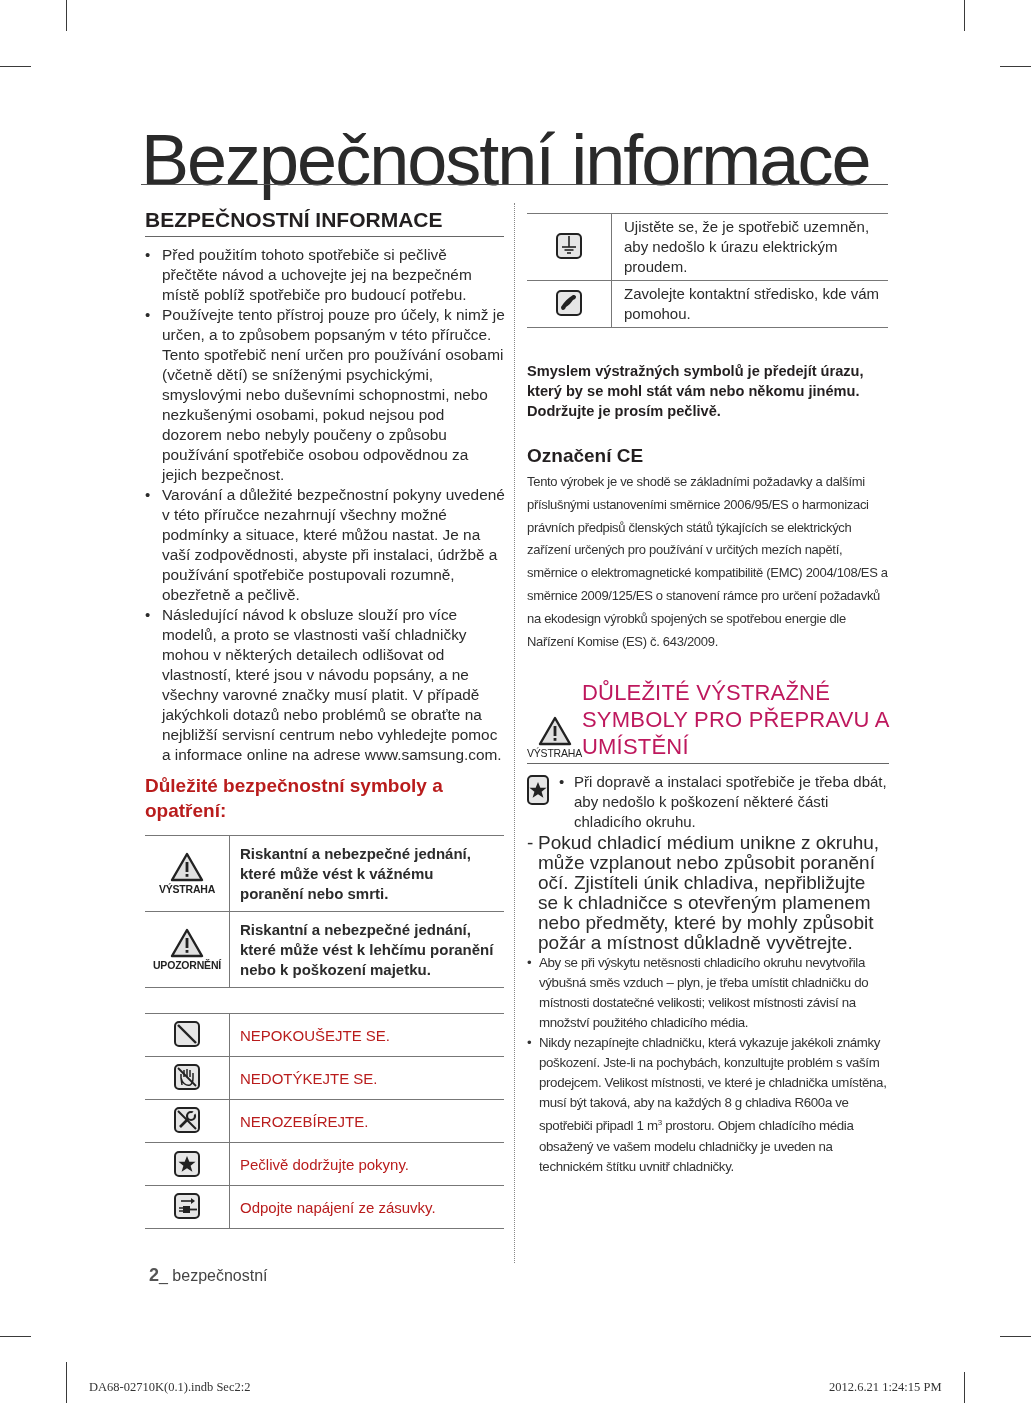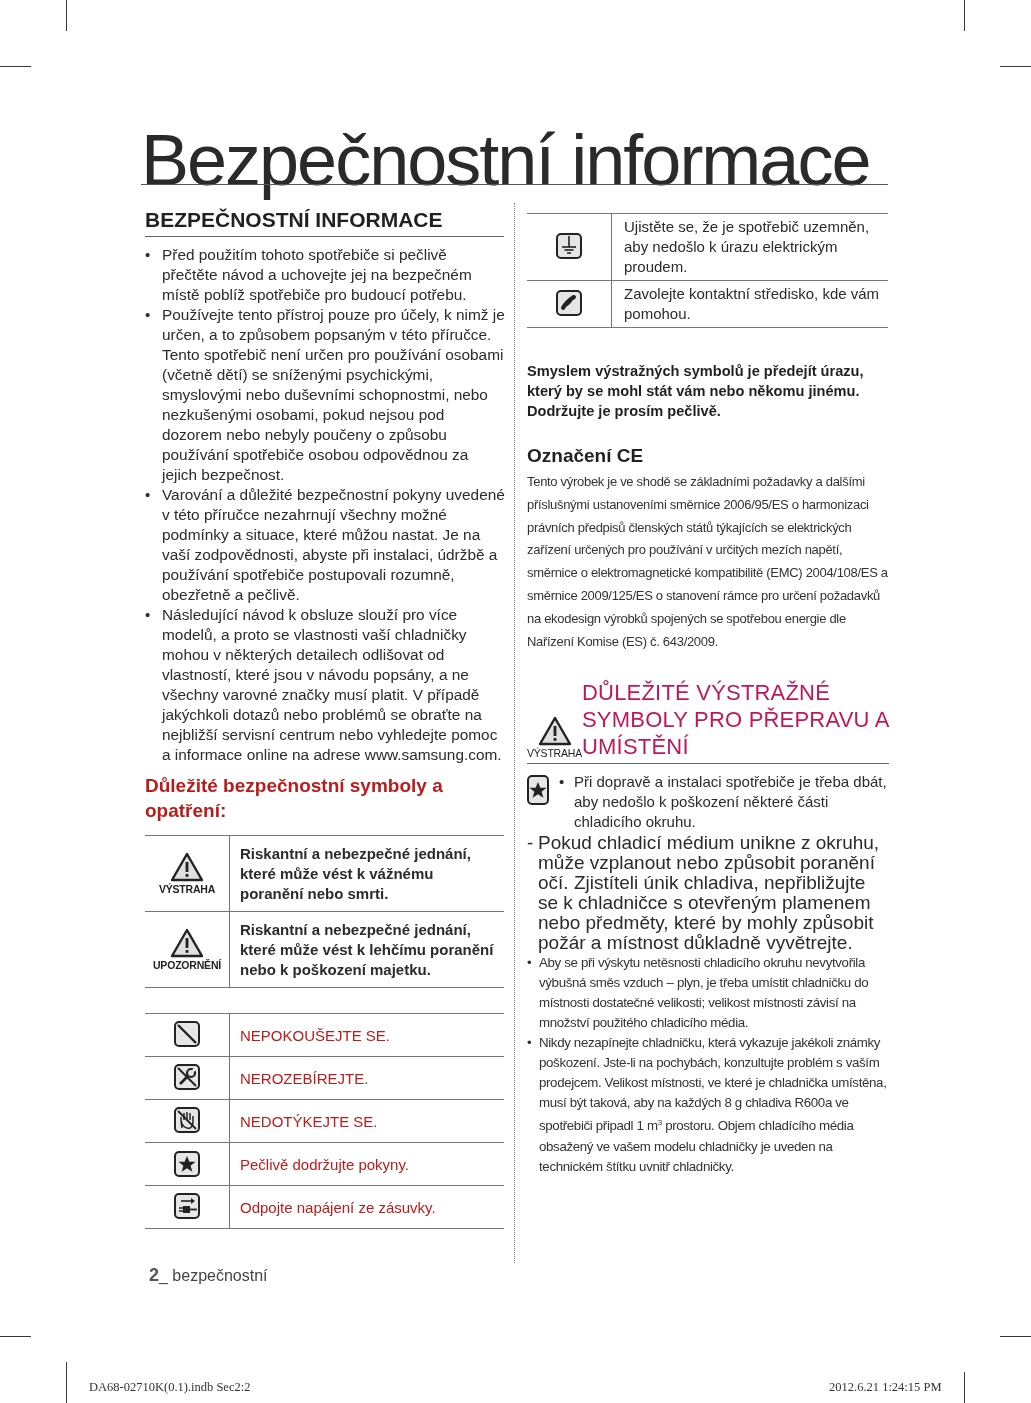--- a/index.html
+++ b/index.html
@@ -140,39 +140,39 @@
                 <line x1="2" y1="2" x2="20" y2="20" stroke="#222" stroke-width="2.4"></line>
               </svg>
         </span>
       </td>
       <td class="tx">NEPOKOUŠEJTE SE.</td>
     </tr>
     <tr>
       <td class="ic">
         <span class="icon-box">
           <svg width="22" height="22" viewBox="0 0 22 22">
+            <path d="M6 19 L5 12 L5 8 M8 11 L8 4 M11 11 L11 3 M14 11 L14 4 M17 12 L17 7 M5 12 C6 17 10 20 14 19 C16 18 17 15 17 12" fill="none" stroke="#222" stroke-width="1.5"></path>
+            <line x1="2" y1="2" x2="20" y2="20" stroke="#222" stroke-width="1.8"></line>
+          </svg>
+        </span>
+      </td>
+      <td class="tx">NEDOTÝKEJTE SE.</td>
+    </tr>
+    <tr>
+      <td class="ic">
+        <span class="icon-box">
+          <svg width="22" height="22" viewBox="0 0 22 22">
             <line x1="2" y1="2" x2="20" y2="20" stroke="#222" stroke-width="2"></line>
             <path d="M4 18 L12 10" stroke="#222" stroke-width="2.6"></path>
             <circle cx="15" cy="7" r="4" fill="none" stroke="#222" stroke-width="2.2"></circle>
             <path d="M15 7 L19 3" stroke="#e6e6e6" stroke-width="2.5"></path>
           </svg>
         </span>
       </td>
       <td class="tx">NEROZEBÍREJTE.</td>
-    </tr>
-    <tr>
-      <td class="ic">
-        <span class="icon-box">
-          <svg width="22" height="22" viewBox="0 0 22 22">
-            <path d="M6 19 L5 12 L5 8 M8 11 L8 4 M11 11 L11 3 M14 11 L14 4 M17 12 L17 7 M5 12 C6 17 10 20 14 19 C16 18 17 15 17 12" fill="none" stroke="#222" stroke-width="1.5"></path>
-            <line x1="2" y1="2" x2="20" y2="20" stroke="#222" stroke-width="1.8"></line>
-          </svg>
-        </span>
-      </td>
-      <td class="tx">NEDOTÝKEJTE SE.</td>
     </tr>
     <tr>
       <td class="ic">
         <span class="icon-box">
           <svg width="18" height="18" viewBox="0 0 20 20">
                 <polygon points="10,1 12.6,7.4 19.5,7.6 14,11.9 16,18.6 10,14.7 4,18.6 6,11.9 0.5,7.6 7.4,7.4" fill="#222"></polygon>
               </svg>
         </span>
       </td>
       <td class="tx">Pečlivě dodržujte pokyny.</td>

